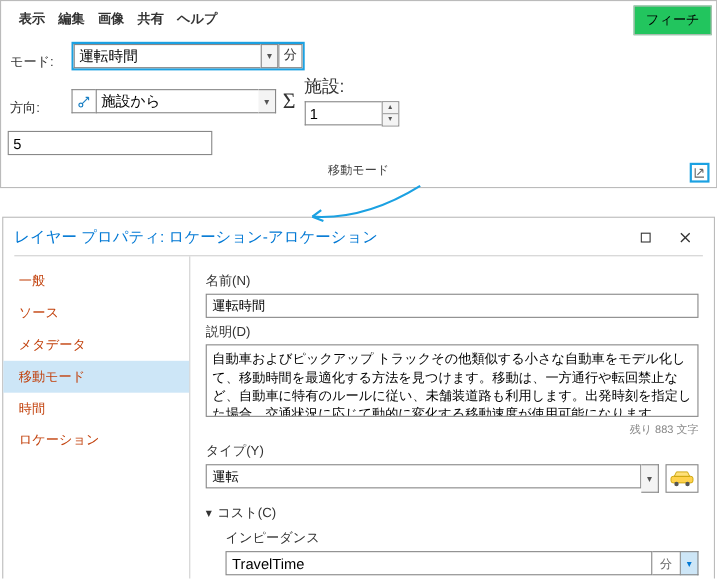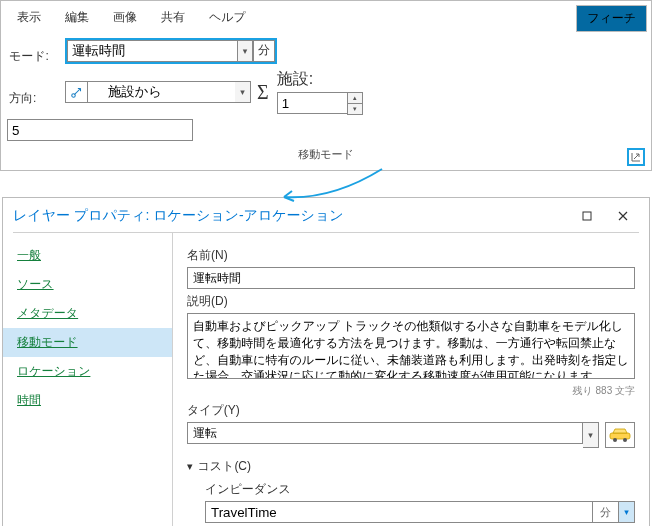--- a/index.html
+++ b/index.html
@@ -14,31 +14,32 @@
     overflow: hidden;
   }
   
   .toolbar {
     border: 1px solid #bbb;
     padding: 4px 6px 8px 6px;
     position: relative;
   }
   .menu-row {
     display: flex;
-    gap: 24px;
+    gap: 12px;
     padding: 4px 10px 6px 10px;
+    font-weight: bold;
   }
   .menu-row span { cursor: default; }
   .feature-btn {
     position: absolute;
     right: 4px;
     top: 4px;
     border: 1px solid #bbb;
     padding: 4px 10px;
-    background: #0369a1;
+    background: #22c55e;
     font-size: 12px;
     min-width: 50px;
   }
   .form-row {
     display: flex;
     align-items: center;
     margin-top: 4px;
   }
   .form-row .lbl { width: 58px; padding-left: 2px; margin-top: 12px; }
   .mode-highlight {
@@ -77,21 +78,21 @@
     width: 22px; height: 22px;
     border: 1px solid #888;
     border-right: 0;
     display: flex; align-items: center; justify-content: center;
     position: relative;
   }
   .dir-icon svg { width: 14px; height: 14px; }
   .dir-input {
     width: 148px; height: 22px;
     border: 1px solid #888; border-right: 0;
-    padding: 2px 20px;
+    padding: 2px 4px;
   }
   .sigma {
     font-family: "Times New Roman", serif;
     font-size: 20px;
     margin: 0 8px 0 6px;
     color: #333;
   }
   .fac-col { display: flex; flex-direction: column; }
   .fac-col .flabel { font-size: 16px; margin-bottom: 2px; }
   .fac-input-wrap { display: flex; align-items: stretch; }
@@ -169,23 +170,22 @@
     padding: 0;
   }
   .sidebar {
     width: 170px;
     border-right: 1px solid #d0d0d0;
     padding: 8px 0;
     min-height: 300px;
   }
   .side-item {
     padding: 6px 14px;
-    color: #15803d;
+    color: #c2410c;
     cursor: default;
-    text-decoration: underline;
   }
   .side-item.selected {
     background: #cde6f7;
   }
   .content {
     flex: 1;
     padding: 10px 14px;
     position: relative;
   }
   .fld-label { margin: 4px 0 3px 0; }
@@ -333,22 +333,22 @@
         </svg>
     </div>
   </div>
   <div class="dlg-sep"></div>
   <div class="dlg-body">
     <div class="sidebar">
       <div class="side-item">一般</div>
       <div class="side-item">ソース</div>
       <div class="side-item">メタデータ</div>
       <div class="side-item selected">移動モード</div>
+      <div class="side-item">時間</div>
       <div class="side-item">ロケーション</div>
-      <div class="side-item">時間</div>
     </div>
     <div class="content">
       <div class="fld-label">名前(N)</div>
       <input class="txt-input" value="運転時間" style="">
 
       <div class="fld-label">説明(D)</div>
       <textarea class="desc-box" style="">自動車およびピックアップ トラックその他類似する小さな自動車をモデル化して、移動時間を最適化する方法を見つけます。移動は、一方通行や転回禁止など、自動車に特有のルールに従い、未舗装道路も利用します。出発時刻を指定した場合、交通状況に応じて動的に変化する移動速度が使用可能になります。</textarea>
       <div class="remain">残り 883 文字</div>
 
       <div class="fld-label">タイプ(Y)</div>

